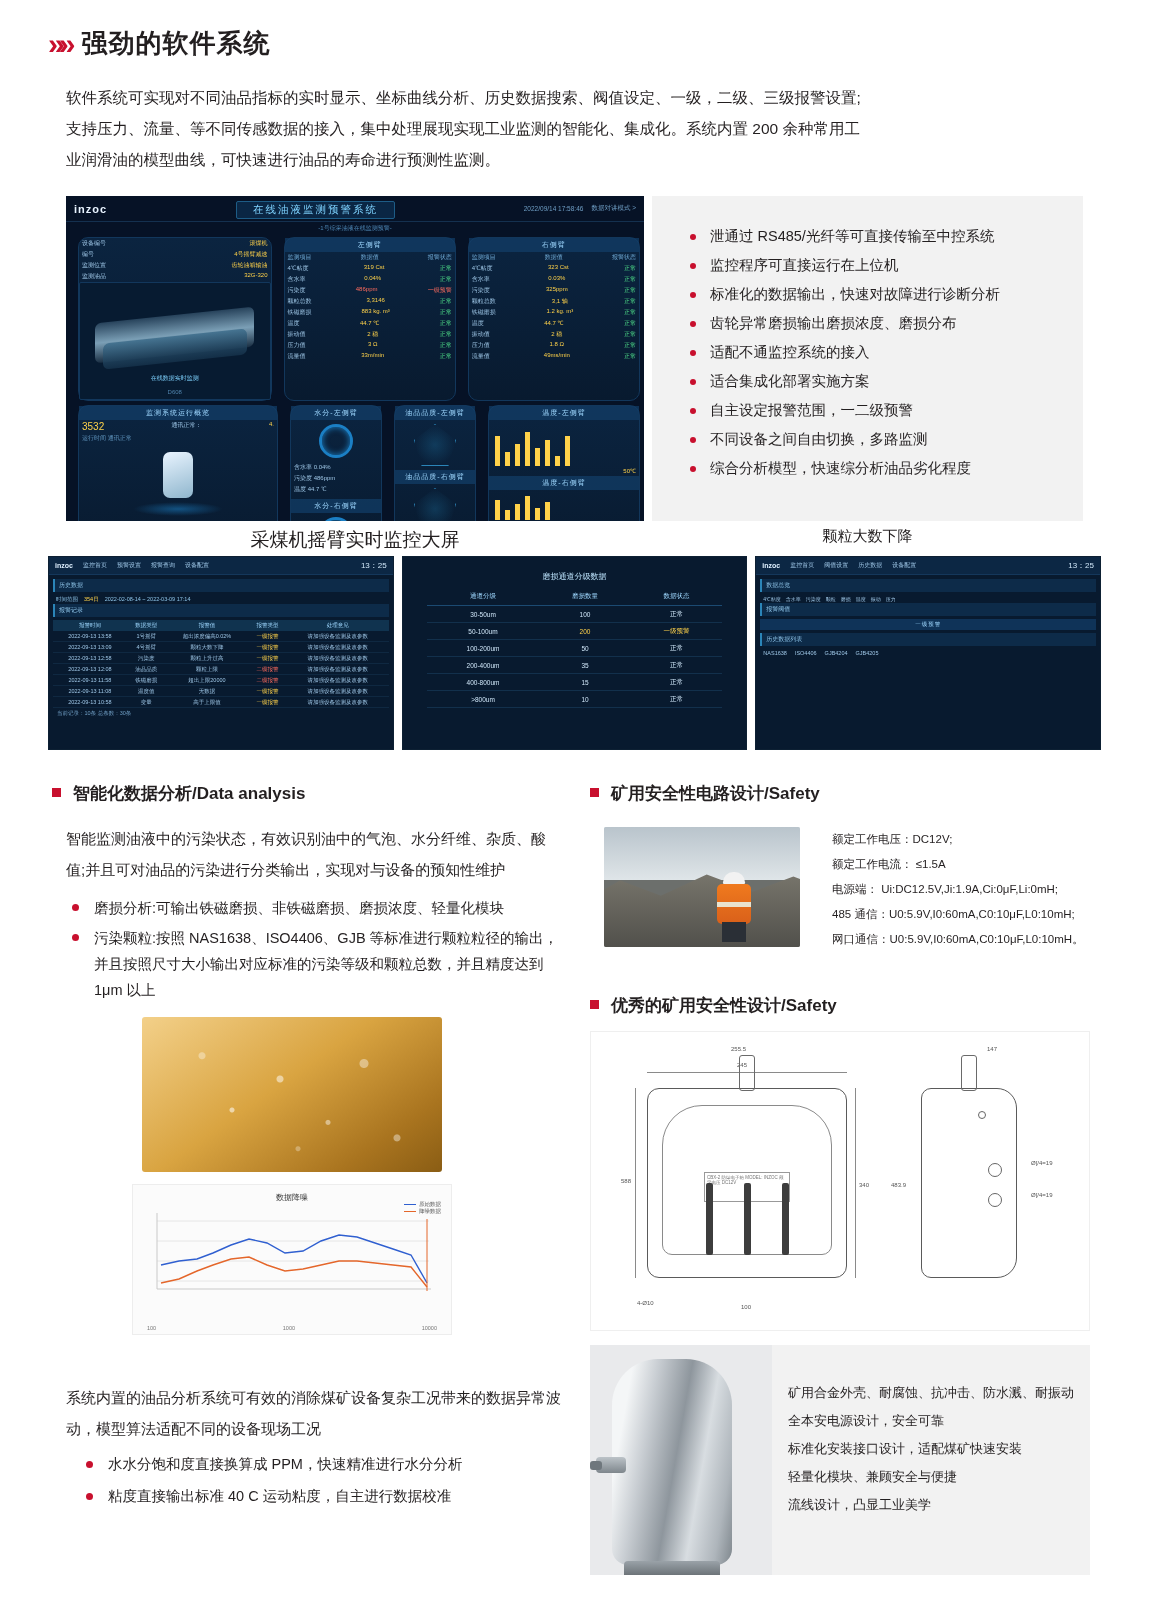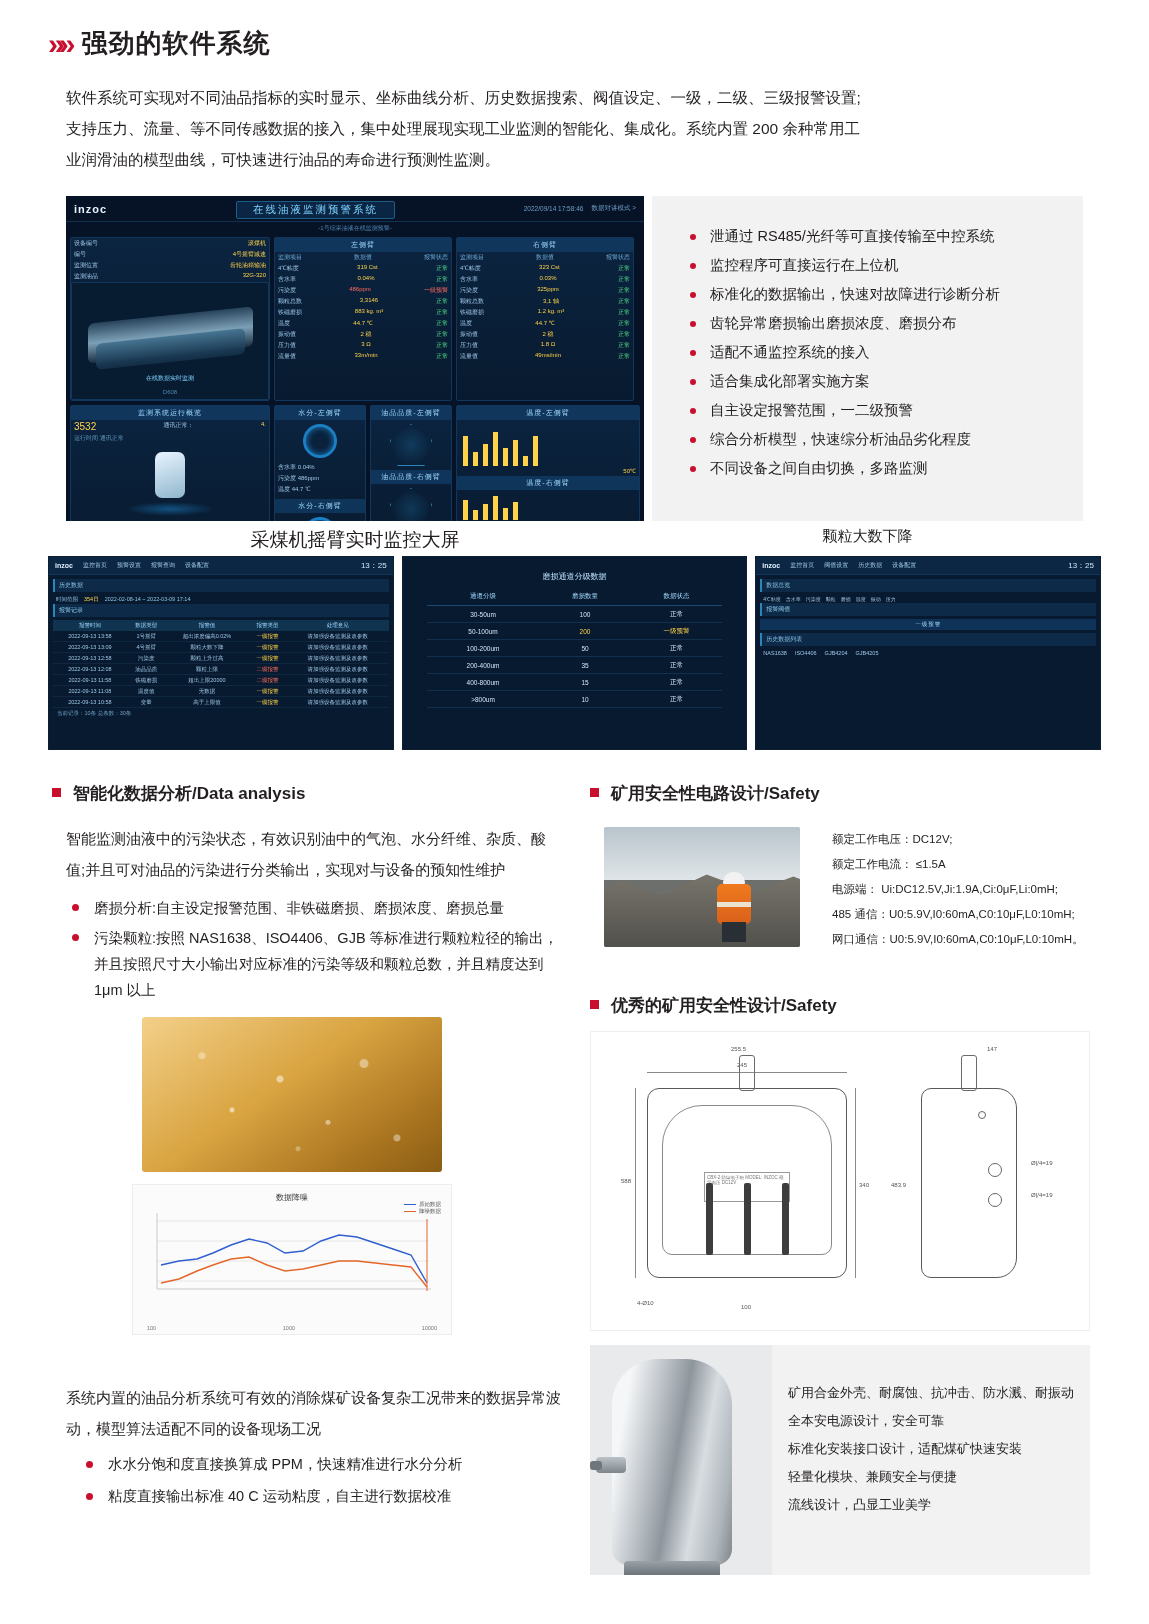--- a/index.html
+++ b/index.html
@@ -26,21 +26,21 @@
     position:absolute; left:66px; top:196px; width:578px; height:325px;
     background:#061226; overflow:hidden;
   }
   .shot-head { height:26px; display:flex; align-items:center; padding:0 8px; gap:8px; border-bottom:1px solid #14304f;}
   .logo { color:#e8f3ff; font-size:11px; font-weight:bold; letter-spacing:1px;}
   .shot-title-wrap { flex:1; text-align:center; position:relative; }
   .shot-title { color:#7fd3ff; font-size:10.5px; letter-spacing:2px; border:1px solid #1d5c86; display:inline-block; padding:1px 16px; border-radius:2px; background:rgba(13,52,88,.6);}
   .shot-time { color:#6f9ec4; font-size:6.5px; }
   .shot-sub { text-align:center; color:#4e87b5; font-size:6px; margin-top:2px;}
   .shot-grid { display:flex; gap:4px; padding:4px; }
-  .panel { background:linear-gradient(180deg,#0b2440,#081a2f); border:1px solid #123css; border:1px solid #12375c; border-radius:2px; }
+  .panel { background:linear-gradient(180deg,#0b2440,#081a2f); border:1px solid #123css; border:1px solid #12375c; border-radius:10px;margin-left:8px; }
   .panel-h { color:#9fd8ff; font-size:7px; text-align:center; padding:2px 0; background:rgba(18,62,105,.7); letter-spacing:1px;}
   .kv { display:flex; font-size:6px; color:#9ec6e6; padding:1px 3px; justify-content:space-between;}
   .kv b { color:#ffd24a; font-weight:normal;}
   .kv .ok { color:#4fe08a;}
   .kv .warn { color:#ff6b5e;}
   .vis { height:118px; background:#071b31; border:1px solid #12375c; border-radius:2px; position:relative; overflow:hidden;}
   .pipe { position:absolute; left:8%; top:28%; width:84%; height:40px; background:linear-gradient(180deg,#2d4a63,#8fb6cd,#1d3246); border-radius:6px; transform:skewY(-6deg); opacity:.85;}
   .pipe2 { position:absolute; left:12%; top:46%; width:76%; height:26px; background:linear-gradient(180deg,#3a6b8a,#16334c); border-radius:6px; transform:skewY(-6deg); opacity:.8;}
   .vis-cap { position:absolute; bottom:16px; width:100%; text-align:center; color:#7fd3ff; font-size:6px;}
   .vis-cap2 { position:absolute; bottom:4px; width:100%; text-align:center; color:#4f82ab; font-size:6px;}
@@ -379,22 +379,22 @@
 
   <div class="bullets-box">
     <ul>
       <li>泄通过 RS485/光纤等可直接传输至中控系统</li>
       <li>监控程序可直接运行在上位机</li>
       <li>标准化的数据输出，快速对故障进行诊断分析</li>
       <li>齿轮异常磨损输出磨损浓度、磨损分布</li>
       <li>适配不通监控系统的接入</li>
       <li>适合集成化部署实施方案</li>
       <li>自主设定报警范围，一二级预警</li>
+      <li>不同设备之间自由切换，多路监测</li>
       <li>综合分析模型，快速综分析油品劣化程度</li>
-      <li>不同设备之间自由切换，多路监测</li>
     </ul>
   </div>
 
   <div class="cap-left">采煤机摇臂实时监控大屏</div>
   <div class="cap-right">颗粒大数下降</div>
 
   <div class="row3">
 
     <div class="mini">
       <div class="mini-top">
@@ -553,21 +553,21 @@
       </div>
     </div>
   </div>
 
   <div class="leftcol">
     <div class="sec-h">
       <span class="sq"></span><span>智能化数据分析/Data analysis</span>
     </div>
     <div class="body-txt">智能监测油液中的污染状态，有效识别油中的气泡、水分纤维、杂质、酸值;并且可对油品的污染进行分类输出，实现对与设备的预知性维护</div>
     <ul class="sub-ul">
-      <li>磨损分析:自主设定报警范围、非铁磁磨损、磨损浓度、磨损总量</li>
+      <li>磨损分析:可输出铁磁磨损、非铁磁磨损、磨损浓度、轻量化模块</li>
       <li>污染颗粒:按照 NAS1638、ISO4406、GJB 等标准进行颗粒粒径的输出，并且按照尺寸大小输出对应标准的污染等级和颗粒总数，并且精度达到 1μm 以上</li>
     </ul>
     <div class="oilimg"></div>
 
     <div class="chartbox">
       <div class="chart-t">数据降噪</div>
       <div class="legend">
         <div>
             <i style="background:#2f5fd0"></i>
             <span>原始数据</span>

